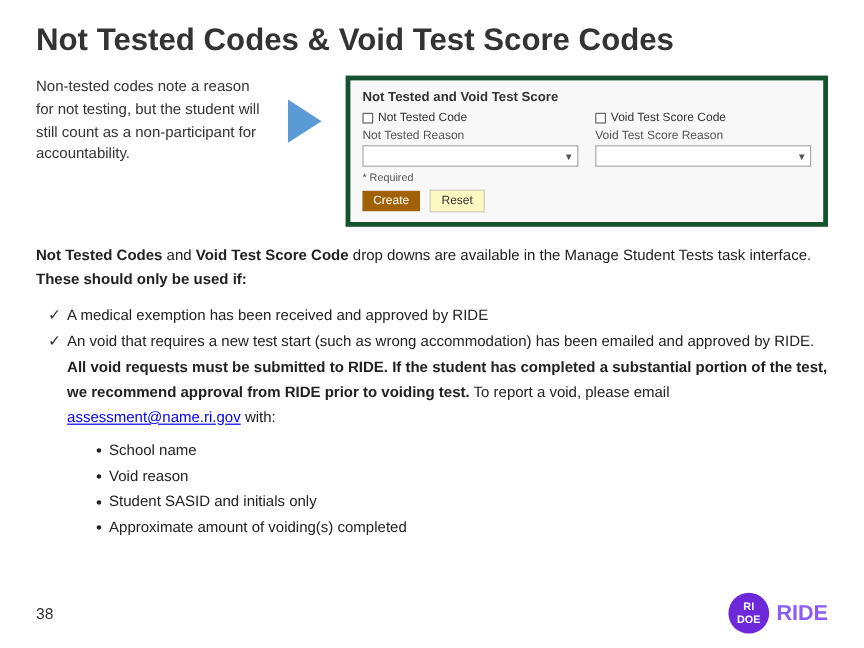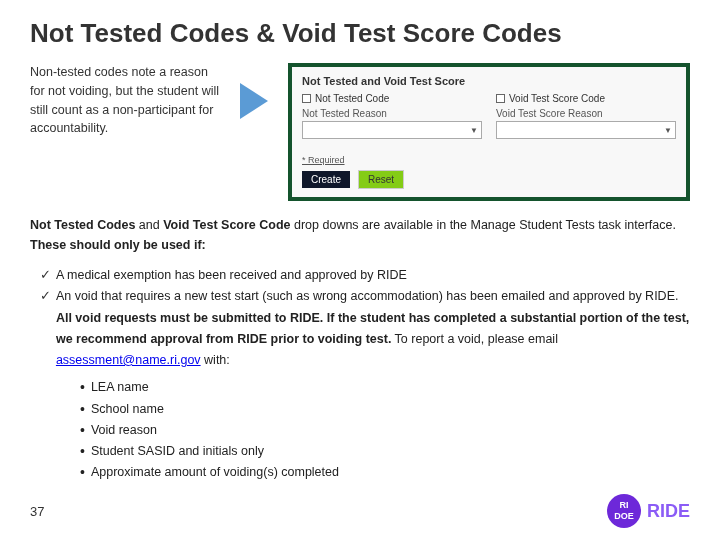--- a/index.html
+++ b/index.html
@@ -119,37 +119,36 @@
     }
 
     .dropdown-arrow {
       font-size: 8px;
       color: #555;
     }
 
     .required-note {
       font-size: 9px;
       color: #555;
-      margin-top: 16px;
+      margin-top: 4px;
       margin-bottom: 5px;
-      text-decoration: underline;
     }
 
     .btn-create {
-      background: #0f172a;
+      background: #a16207;
       color: white;
       border: none;
       padding: 3px 9px;
       font-size: 10px;
       cursor: pointer;
       margin-right: 5px;
     }
 
     .btn-reset {
-      background: #84cc16;
+      background: #fef9c3;
       color: #333;
       border: 1px solid #ccc;
       padding: 3px 9px;
       font-size: 10px;
       cursor: pointer;
     }
 
     .main-text {
       font-size: 12.5px;
       line-height: 1.6;
@@ -243,21 +242,21 @@
 </head>
 <body>
 
 <div class="page">
 
   <h1 class="page-title">Not Tested Codes &amp; Void Test Score Codes</h1>
 
   <div class="top-section">
 
     <div class="description-box">
-      <p>Non-tested codes note a reason for not voiding, but the student will still count as a non-participant for accountability.</p>
+      <p>Non-tested codes note a reason for not testing, but the student will still count as a non-participant for accountability.</p>
     </div>
 
     <div class="arrow-container">
       <div class="arrow"></div>
     </div>
 
     <div class="screenshot-box">
       <div class="screenshot-title">Not Tested and Void Test Score</div>
       <div class="screenshot-row">
         <div class="screenshot-col">
@@ -306,38 +305,35 @@
       <span>A medical exemption has been received and approved by RIDE</span>
     </li>
     <li>
       <span class="checkmark">✓</span>
       <span>An void that requires a new test start (such as wrong accommodation) has been emailed and approved by RIDE. <strong>All void requests must be submitted to RIDE. If the student has completed a substantial portion of the test, we recommend approval from RIDE prior to voiding test.</strong> To report a void, please email <a href="#">assessment@name.ri.gov</a> with:</span>
     </li>
   </ul>
 
   <ul class="bullet-list">
     <li>
-        <span>LEA name</span>
-      </li>
-    <li>
         <span>School name</span>
       </li>
     <li>
         <span>Void reason</span>
       </li>
     <li>
         <span>Student SASID and initials only</span>
       </li>
     <li>
         <span>Approximate amount of voiding(s) completed</span>
       </li>
   </ul>
 
   <div class="bottom-bar">
-    <span class="page-number">37</span>
+    <span class="page-number">38</span>
     <div class="logo-area">
       <div class="logo-circle">
         <span>RI<br>DOE</span>
       </div>
       <span class="logo-text">RIDE</span>
     </div>
   </div>
 
 </div>
 

